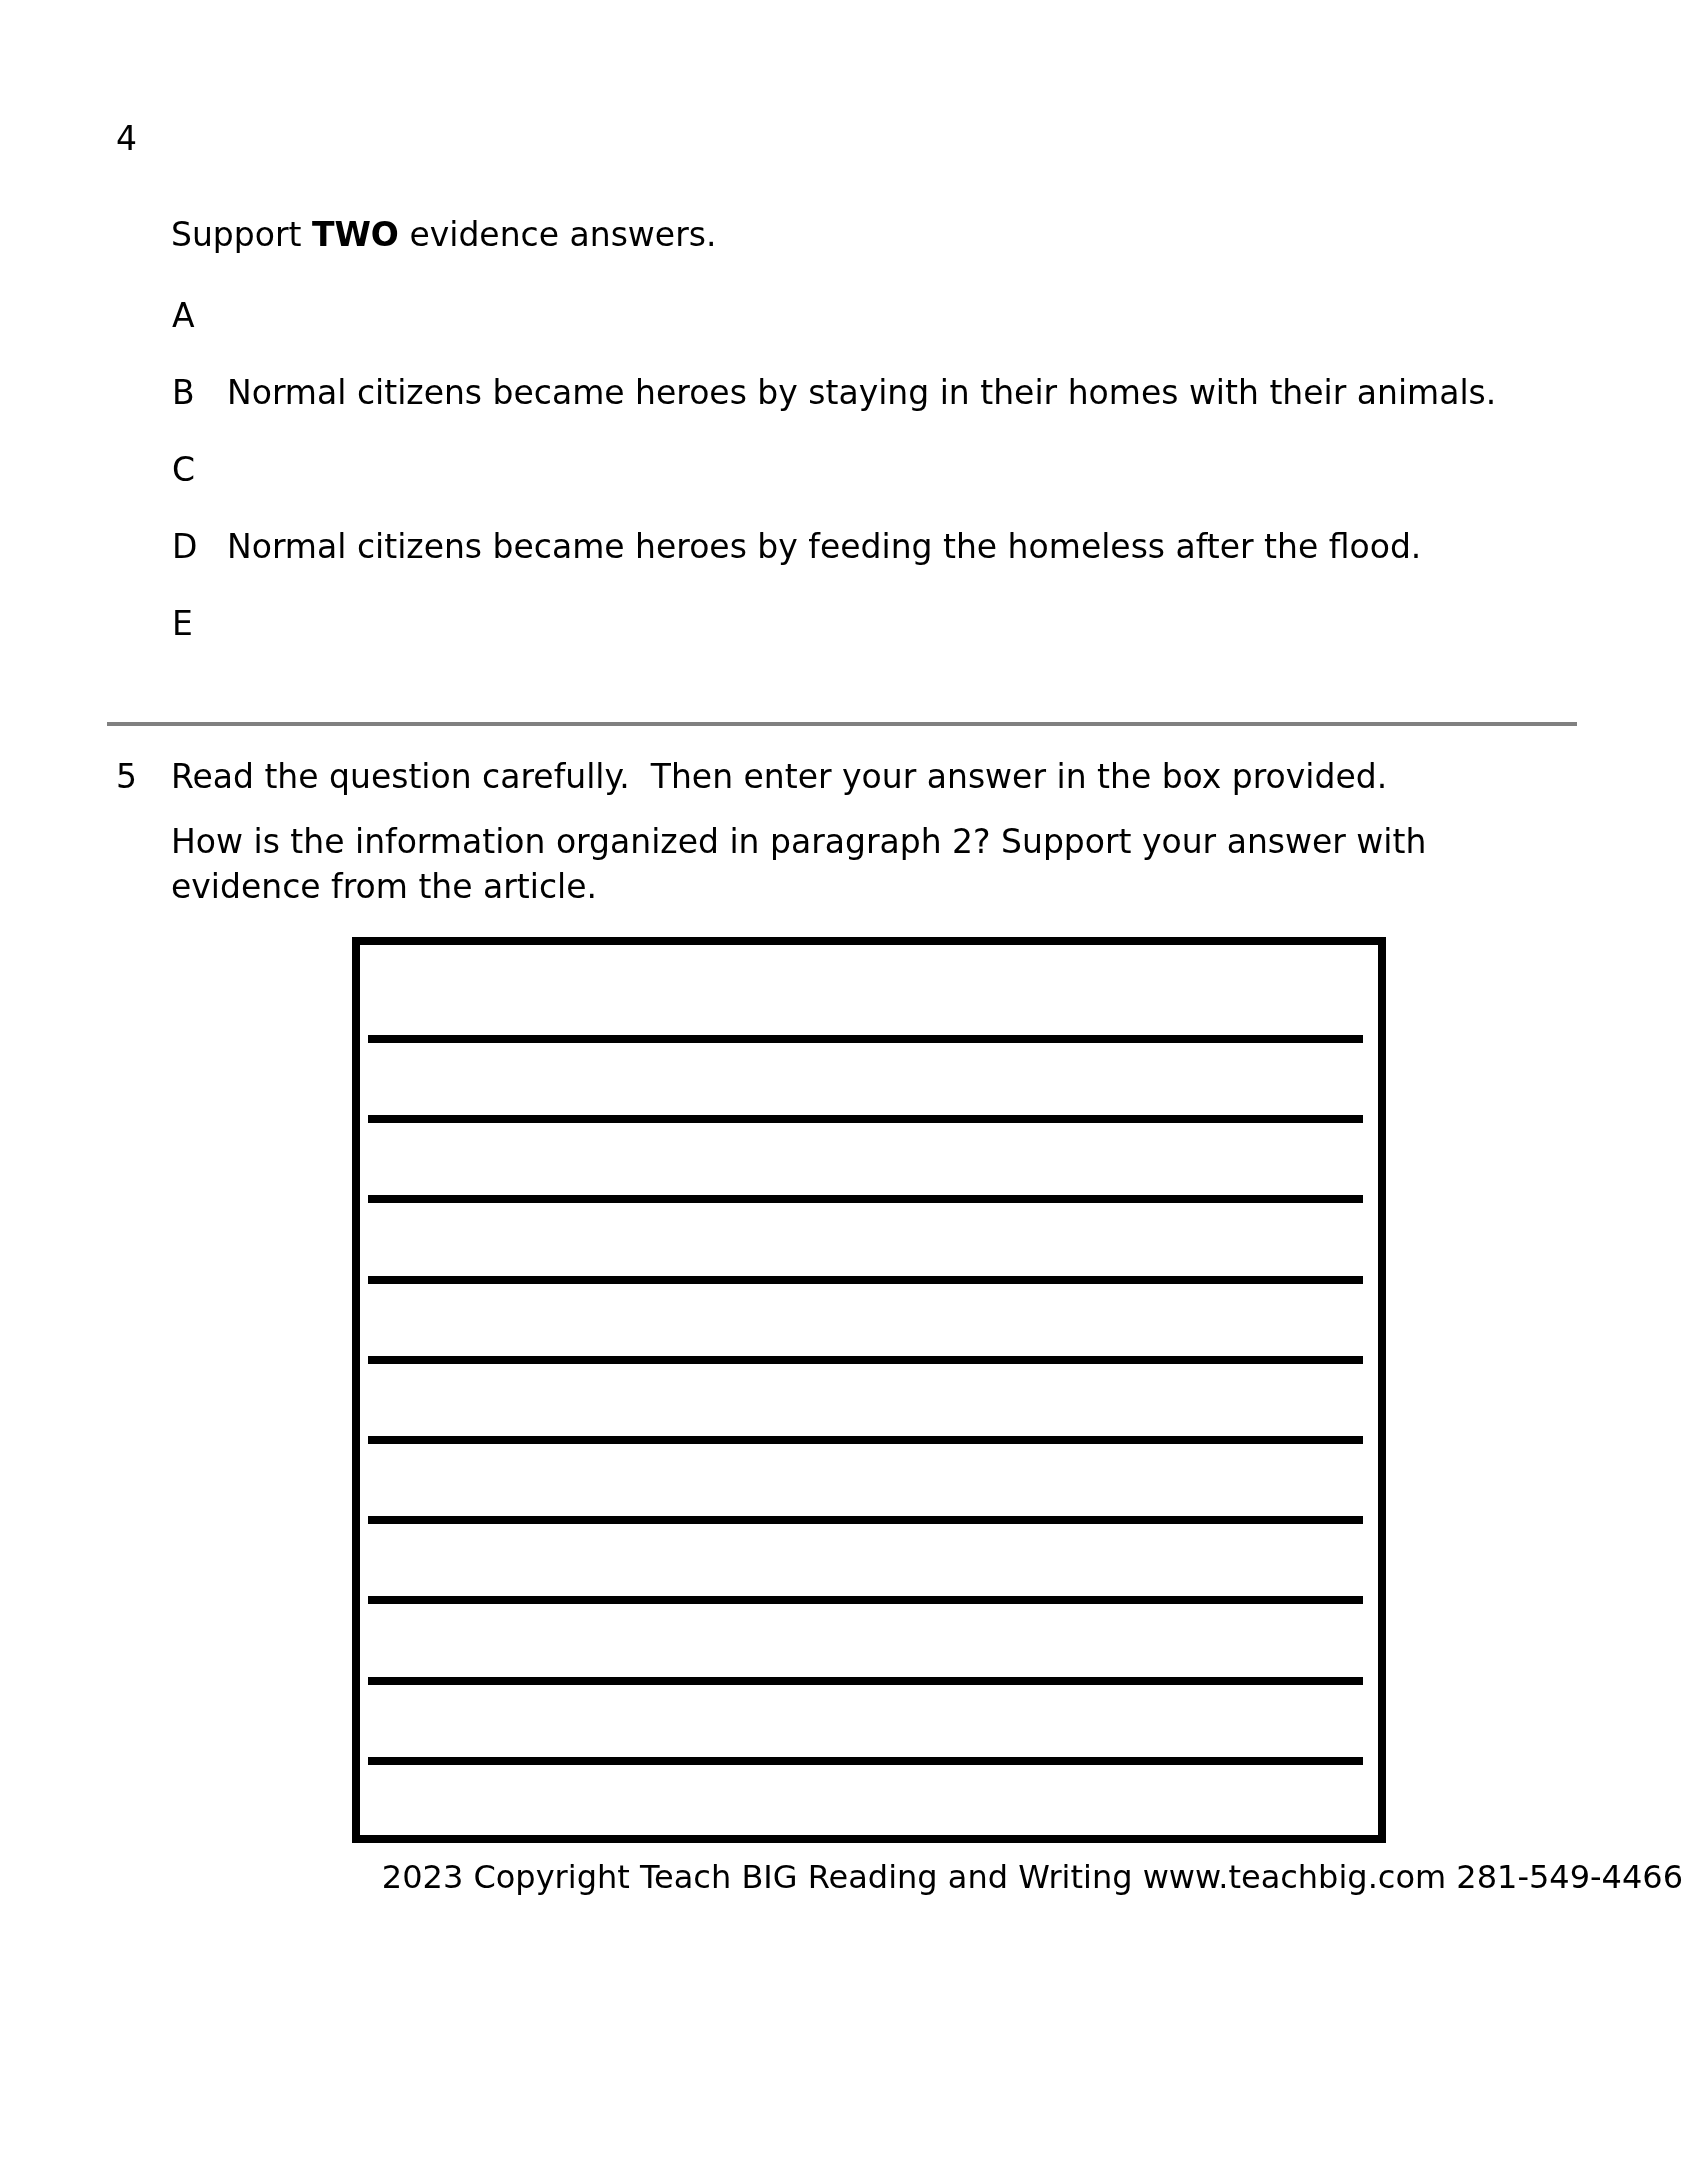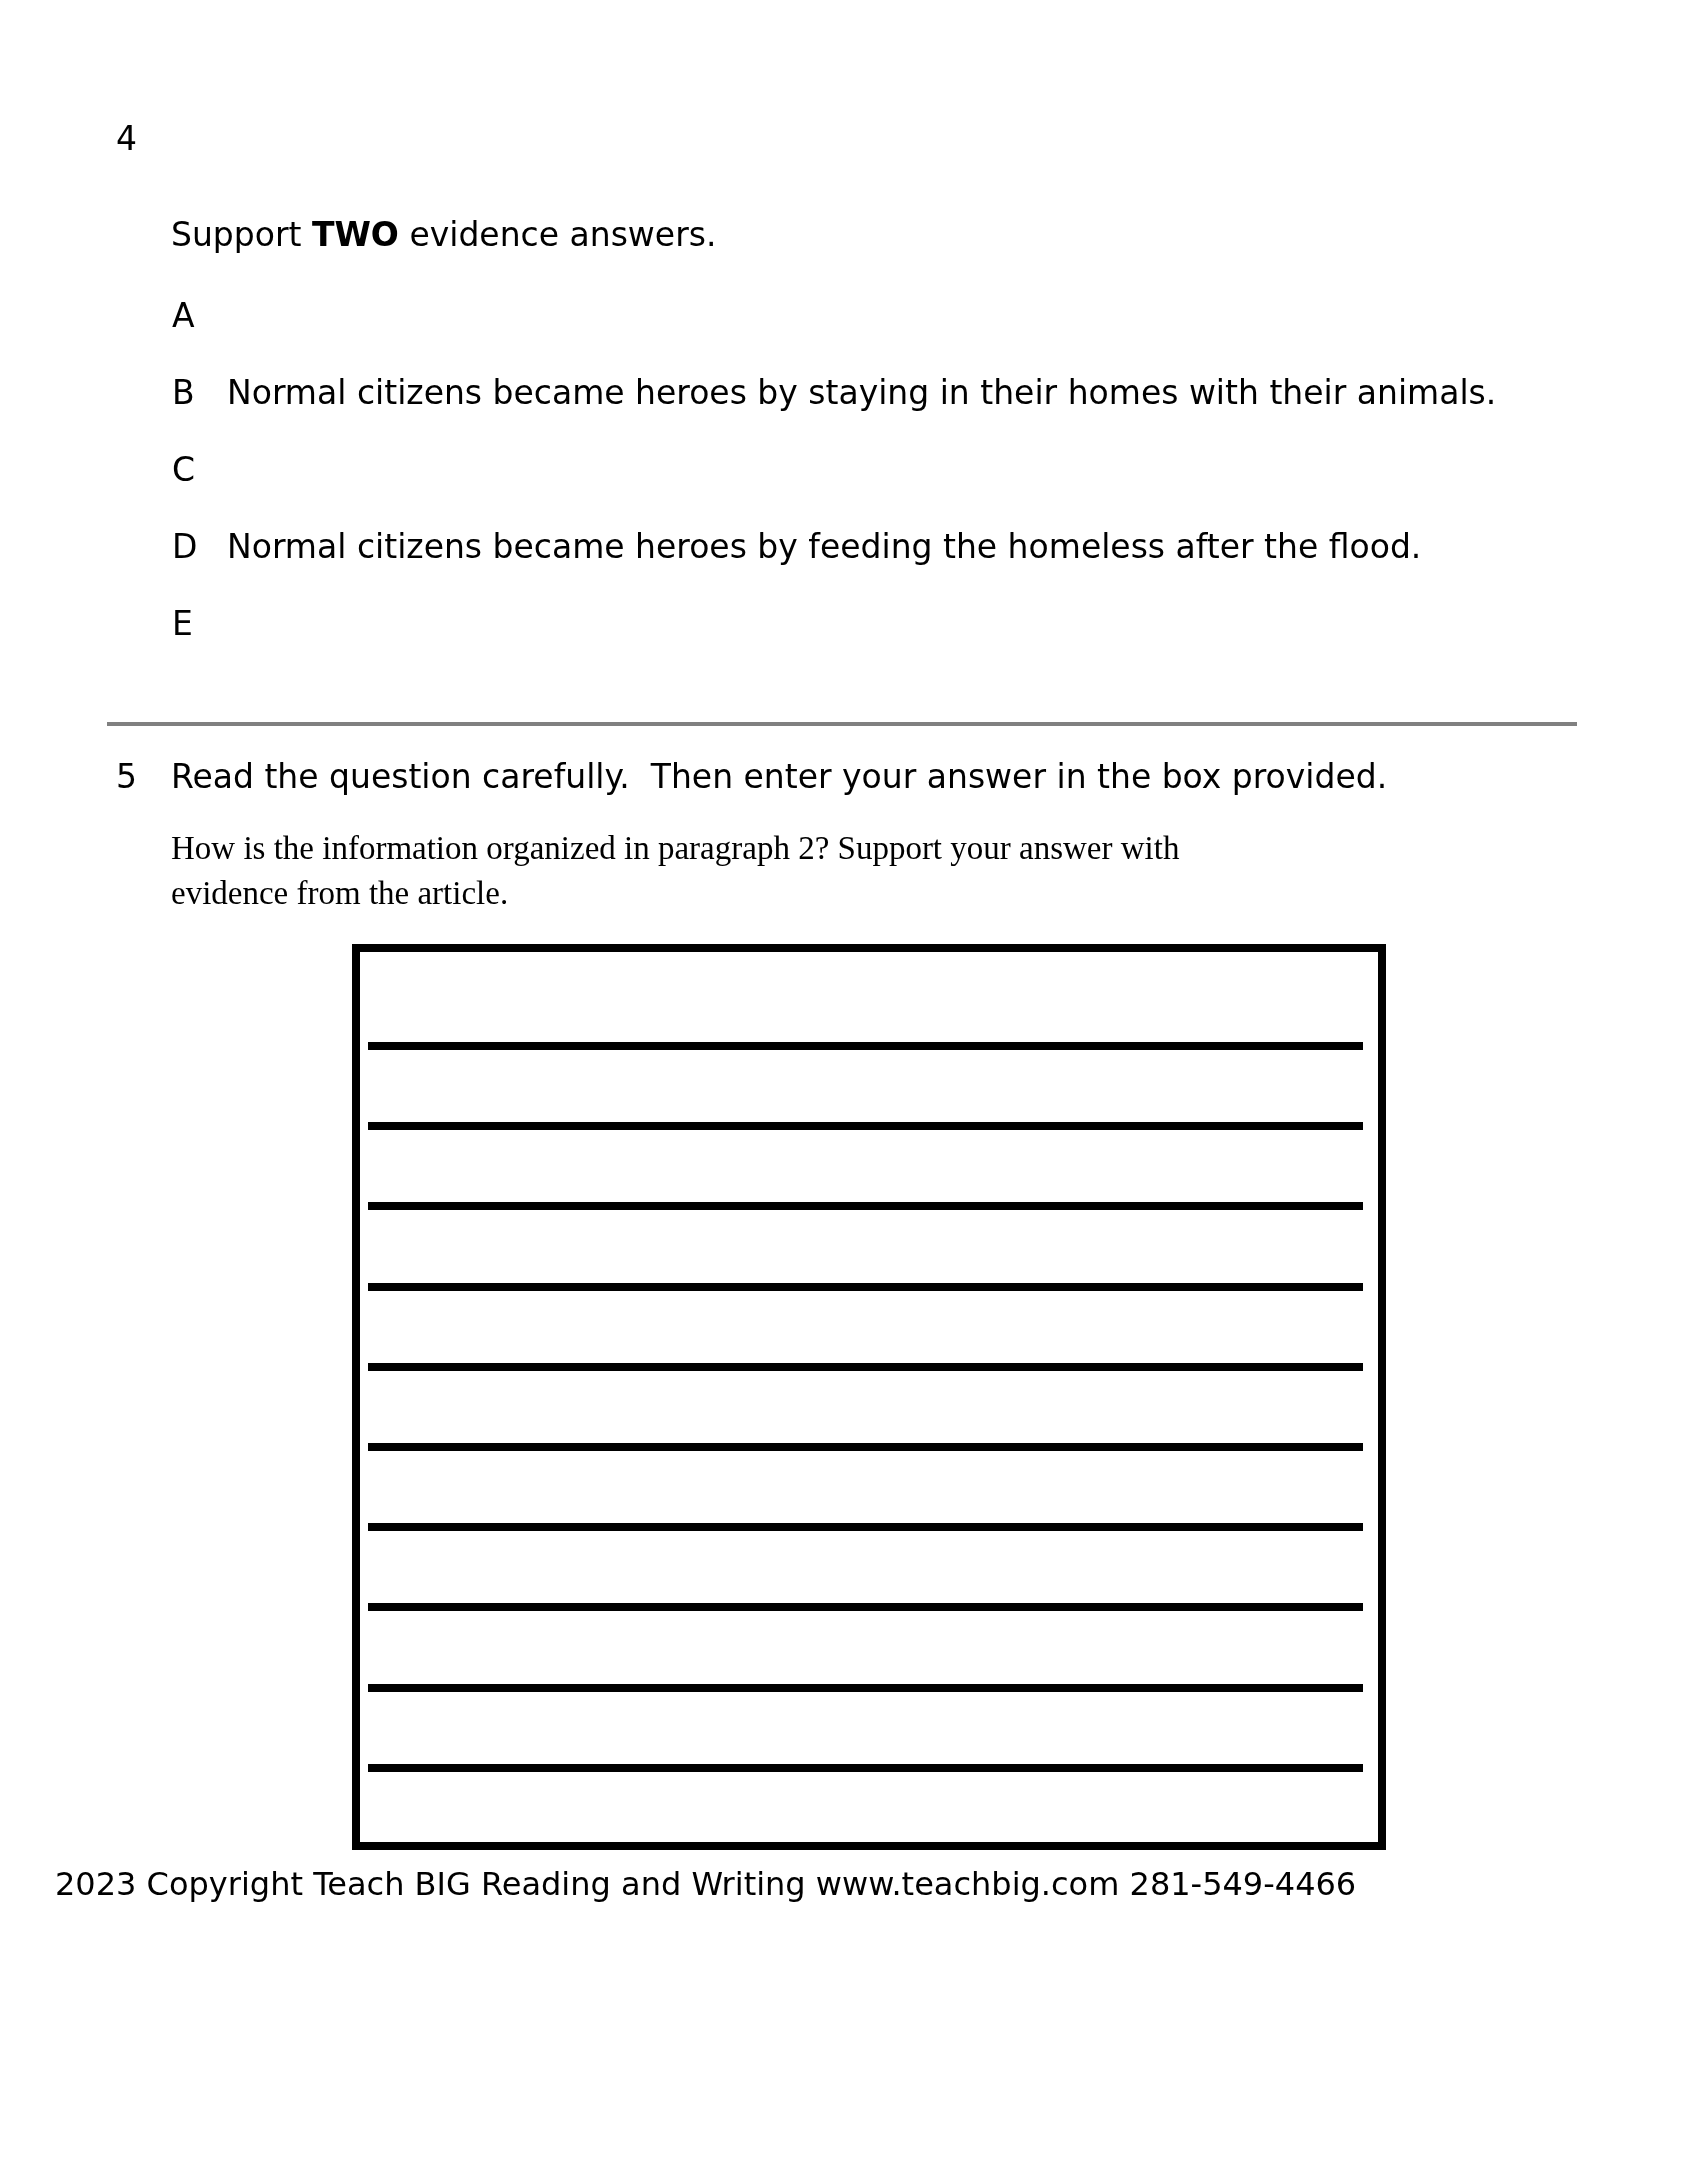--- a/index.html
+++ b/index.html
@@ -28,21 +28,21 @@
   .option.first { margin-top: 36px; }
   .opt-letter { width: 55px; flex: none; }
 
   .divider {
     margin: 76px 0 0 107px;
     width: 1470px;
     height: 4px;
     background: #808080;
   }
 
-  .q5-sub { margin: 27px 0 0 171px; font-family: Liberation Serif, serif; }
+  .q5-sub { margin: 20px 0 0 171px; }
 
   .answer-box {
     box-sizing: border-box;
     margin: 28px 0 0 352px;
     width: 1034px;
     height: 906px;
     border: 8px solid #000000;
     position: relative;
   }
   .rule {
@@ -59,21 +59,21 @@
   .rule:nth-of-type(5)  { top: 411px; }
   .rule:nth-of-type(6)  { top: 491px; }
   .rule:nth-of-type(7)  { top: 571px; }
   .rule:nth-of-type(8)  { top: 651px; }
   .rule:nth-of-type(9)  { top: 732px; }
   .rule:nth-of-type(10) { top: 812px; }
 
   .footer-wrap {
     margin: 12px 0 0 55px;
     width: 1628px;
-    text-align: left;
+    text-align: right;
     font-size: 32px;
   }
 </style>
 </head>
 <body>
 
 <div>
 
   <div class="q-row q4-row">
     <span class="q-num">4</span>

